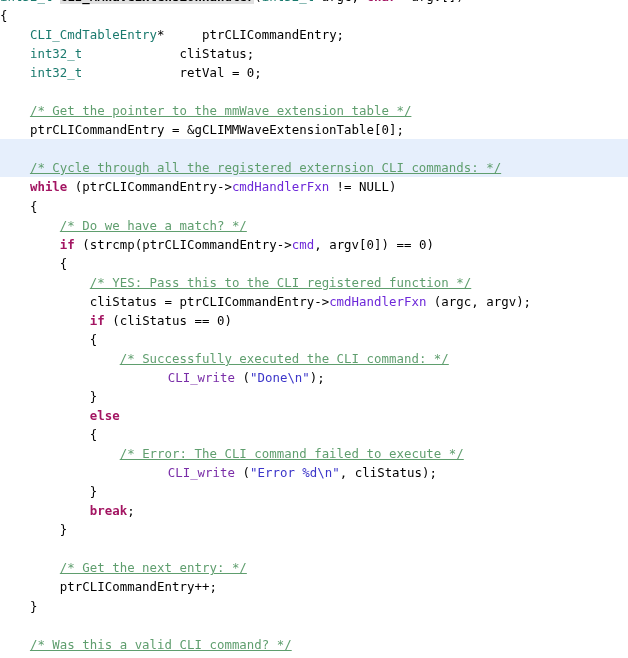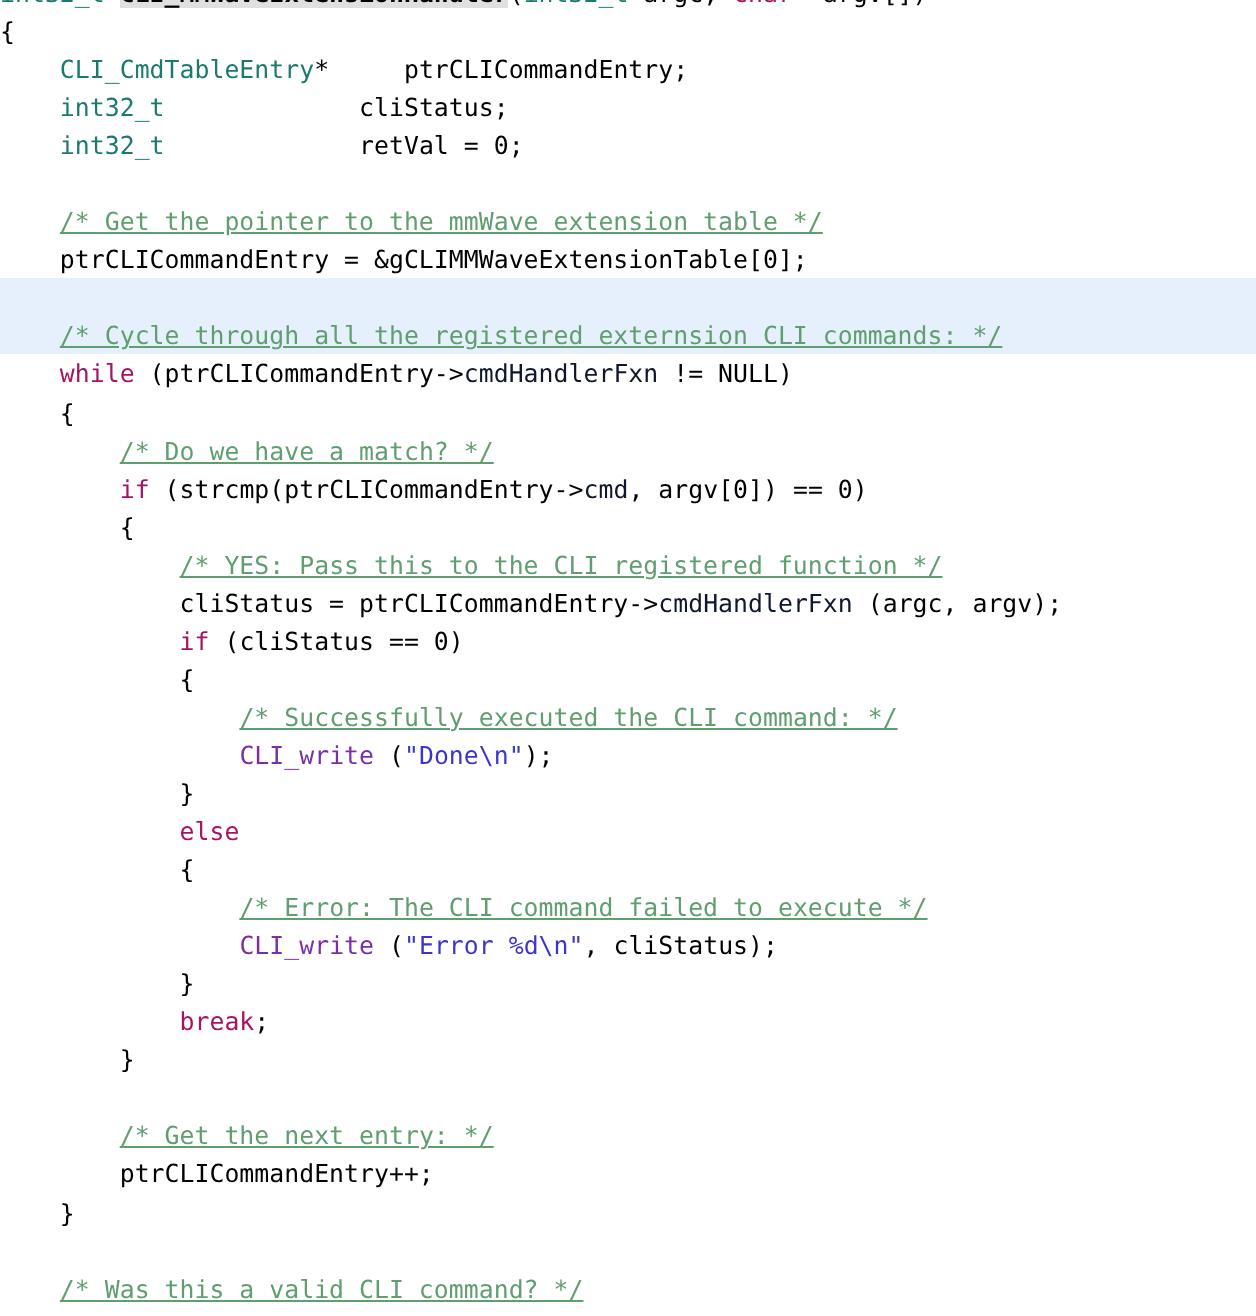--- a/index.html
+++ b/index.html
@@ -34,26 +34,26 @@
   .line {
     display: block;
     height: 19.05px;
     white-space: pre;
     padding-left: 0px;
   }
   .line.hl {
     background: #e6effc;
   }
   
-  .kw      { color: #a31562; font-weight: normal; }          
+  .kw      { color: #a31562; font-weight: bold; }          
   .typ     { color: #1a7a6e; margin-top: 40px; }                              
   .cmt     { color: #5f9e6e; text-decoration: underline; }                              
   .str     { color: #3b35c9; }                              
-  .fld     { color: #0f172a; text-align: right; }                              
-  .fn      { color: #7a2ea8; }                              
+  .fld     { color: #6d28d9; text-align: right; }                              
+  .fn      { color: #7a2ea8; margin-left: 48px; }                              
   .sfn     { color: #000000; }                              
   .decl    { color: #000000; font-weight: bold; background: #e0e0e0; } 
   .plain   { color: #000000; }
 </style>
 </head>
 <body>
 
 <div id="editor">
   <div class="code-area" id="code-area"><span class="line"><span class="typ">int32_t</span><span class="plain"> </span><span class="decl">CLI_MMWaveExtensionHandler</span><span class="plain">(</span><span class="typ">int32_t</span><span class="plain"> argc, </span><span class="kw">char</span><span class="plain">* argv[])</span></span><span class="line"><span class="plain">{</span></span><span class="line"><span class="plain">    </span><span class="typ">CLI_CmdTableEntry</span><span class="plain">*     ptrCLICommandEntry;</span></span><span class="line"><span class="plain">    </span><span class="typ">int32_t</span><span class="plain">             cliStatus;</span></span><span class="line"><span class="plain">    </span><span class="typ">int32_t</span><span class="plain">             retVal = 0;</span></span><span class="line">&nbsp;</span><span class="line"><span class="plain">    </span><span class="cmt">/* Get the pointer to the mmWave extension table */</span></span><span class="line"><span class="plain">    ptrCLICommandEntry = &amp;gCLIMMWaveExtensionTable[0];</span></span><span class="line hl">&nbsp;</span><span class="line hl"><span class="plain">    </span><span class="cmt">/* Cycle through all the registered externsion CLI commands: */</span></span><span class="line"><span class="plain">    </span><span class="kw">while</span><span class="plain"> (ptrCLICommandEntry-&gt;</span><span class="fld">cmdHandlerFxn</span><span class="plain"> != NULL)</span></span><span class="line"><span class="plain">    {</span></span><span class="line"><span class="plain">        </span><span class="cmt">/* Do we have a match? */</span></span><span class="line"><span class="plain">        </span><span class="kw">if</span><span class="plain"> (</span><span class="sfn">strcmp</span><span class="plain">(ptrCLICommandEntry-&gt;</span><span class="fld">cmd</span><span class="plain">, argv[0]) == 0)</span></span><span class="line"><span class="plain">        {</span></span><span class="line"><span class="plain">            </span><span class="cmt">/* YES: Pass this to the CLI registered function */</span></span><span class="line"><span class="plain">            cliStatus = ptrCLICommandEntry-&gt;</span><span class="fld">cmdHandlerFxn</span><span class="plain"> (argc, argv);</span></span><span class="line"><span class="plain">            </span><span class="kw">if</span><span class="plain"> (cliStatus == 0)</span></span><span class="line"><span class="plain">            {</span></span><span class="line"><span class="plain">                </span><span class="cmt">/* Successfully executed the CLI command: */</span></span><span class="line"><span class="plain">                </span><span class="fn">CLI_write</span><span class="plain"> (</span><span class="str">"Done\n"</span><span class="plain">);</span></span><span class="line"><span class="plain">            }</span></span><span class="line"><span class="plain">            </span><span class="kw">else</span></span><span class="line"><span class="plain">            {</span></span><span class="line"><span class="plain">                </span><span class="cmt">/* Error: The CLI command failed to execute */</span></span><span class="line"><span class="plain">                </span><span class="fn">CLI_write</span><span class="plain"> (</span><span class="str">"Error %d\n"</span><span class="plain">, cliStatus);</span></span><span class="line"><span class="plain">            }</span></span><span class="line"><span class="plain">            </span><span class="kw">break</span><span class="plain">;</span></span><span class="line"><span class="plain">        }</span></span><span class="line">&nbsp;</span><span class="line"><span class="plain">        </span><span class="cmt">/* Get the next entry: */</span></span><span class="line"><span class="plain">        ptrCLICommandEntry++;</span></span><span class="line"><span class="plain">    }</span></span><span class="line">&nbsp;</span><span class="line"><span class="plain">    </span><span class="cmt">/* Was this a valid CLI command? */</span></span><span class="line"><span class="plain">    </span><span class="kw">if</span><span class="plain"> (ptrCLICommandEntry-&gt;</span><span class="fld">cmdHandlerFxn</span><span class="plain"> == NULL)</span></span></div>
 </div>

